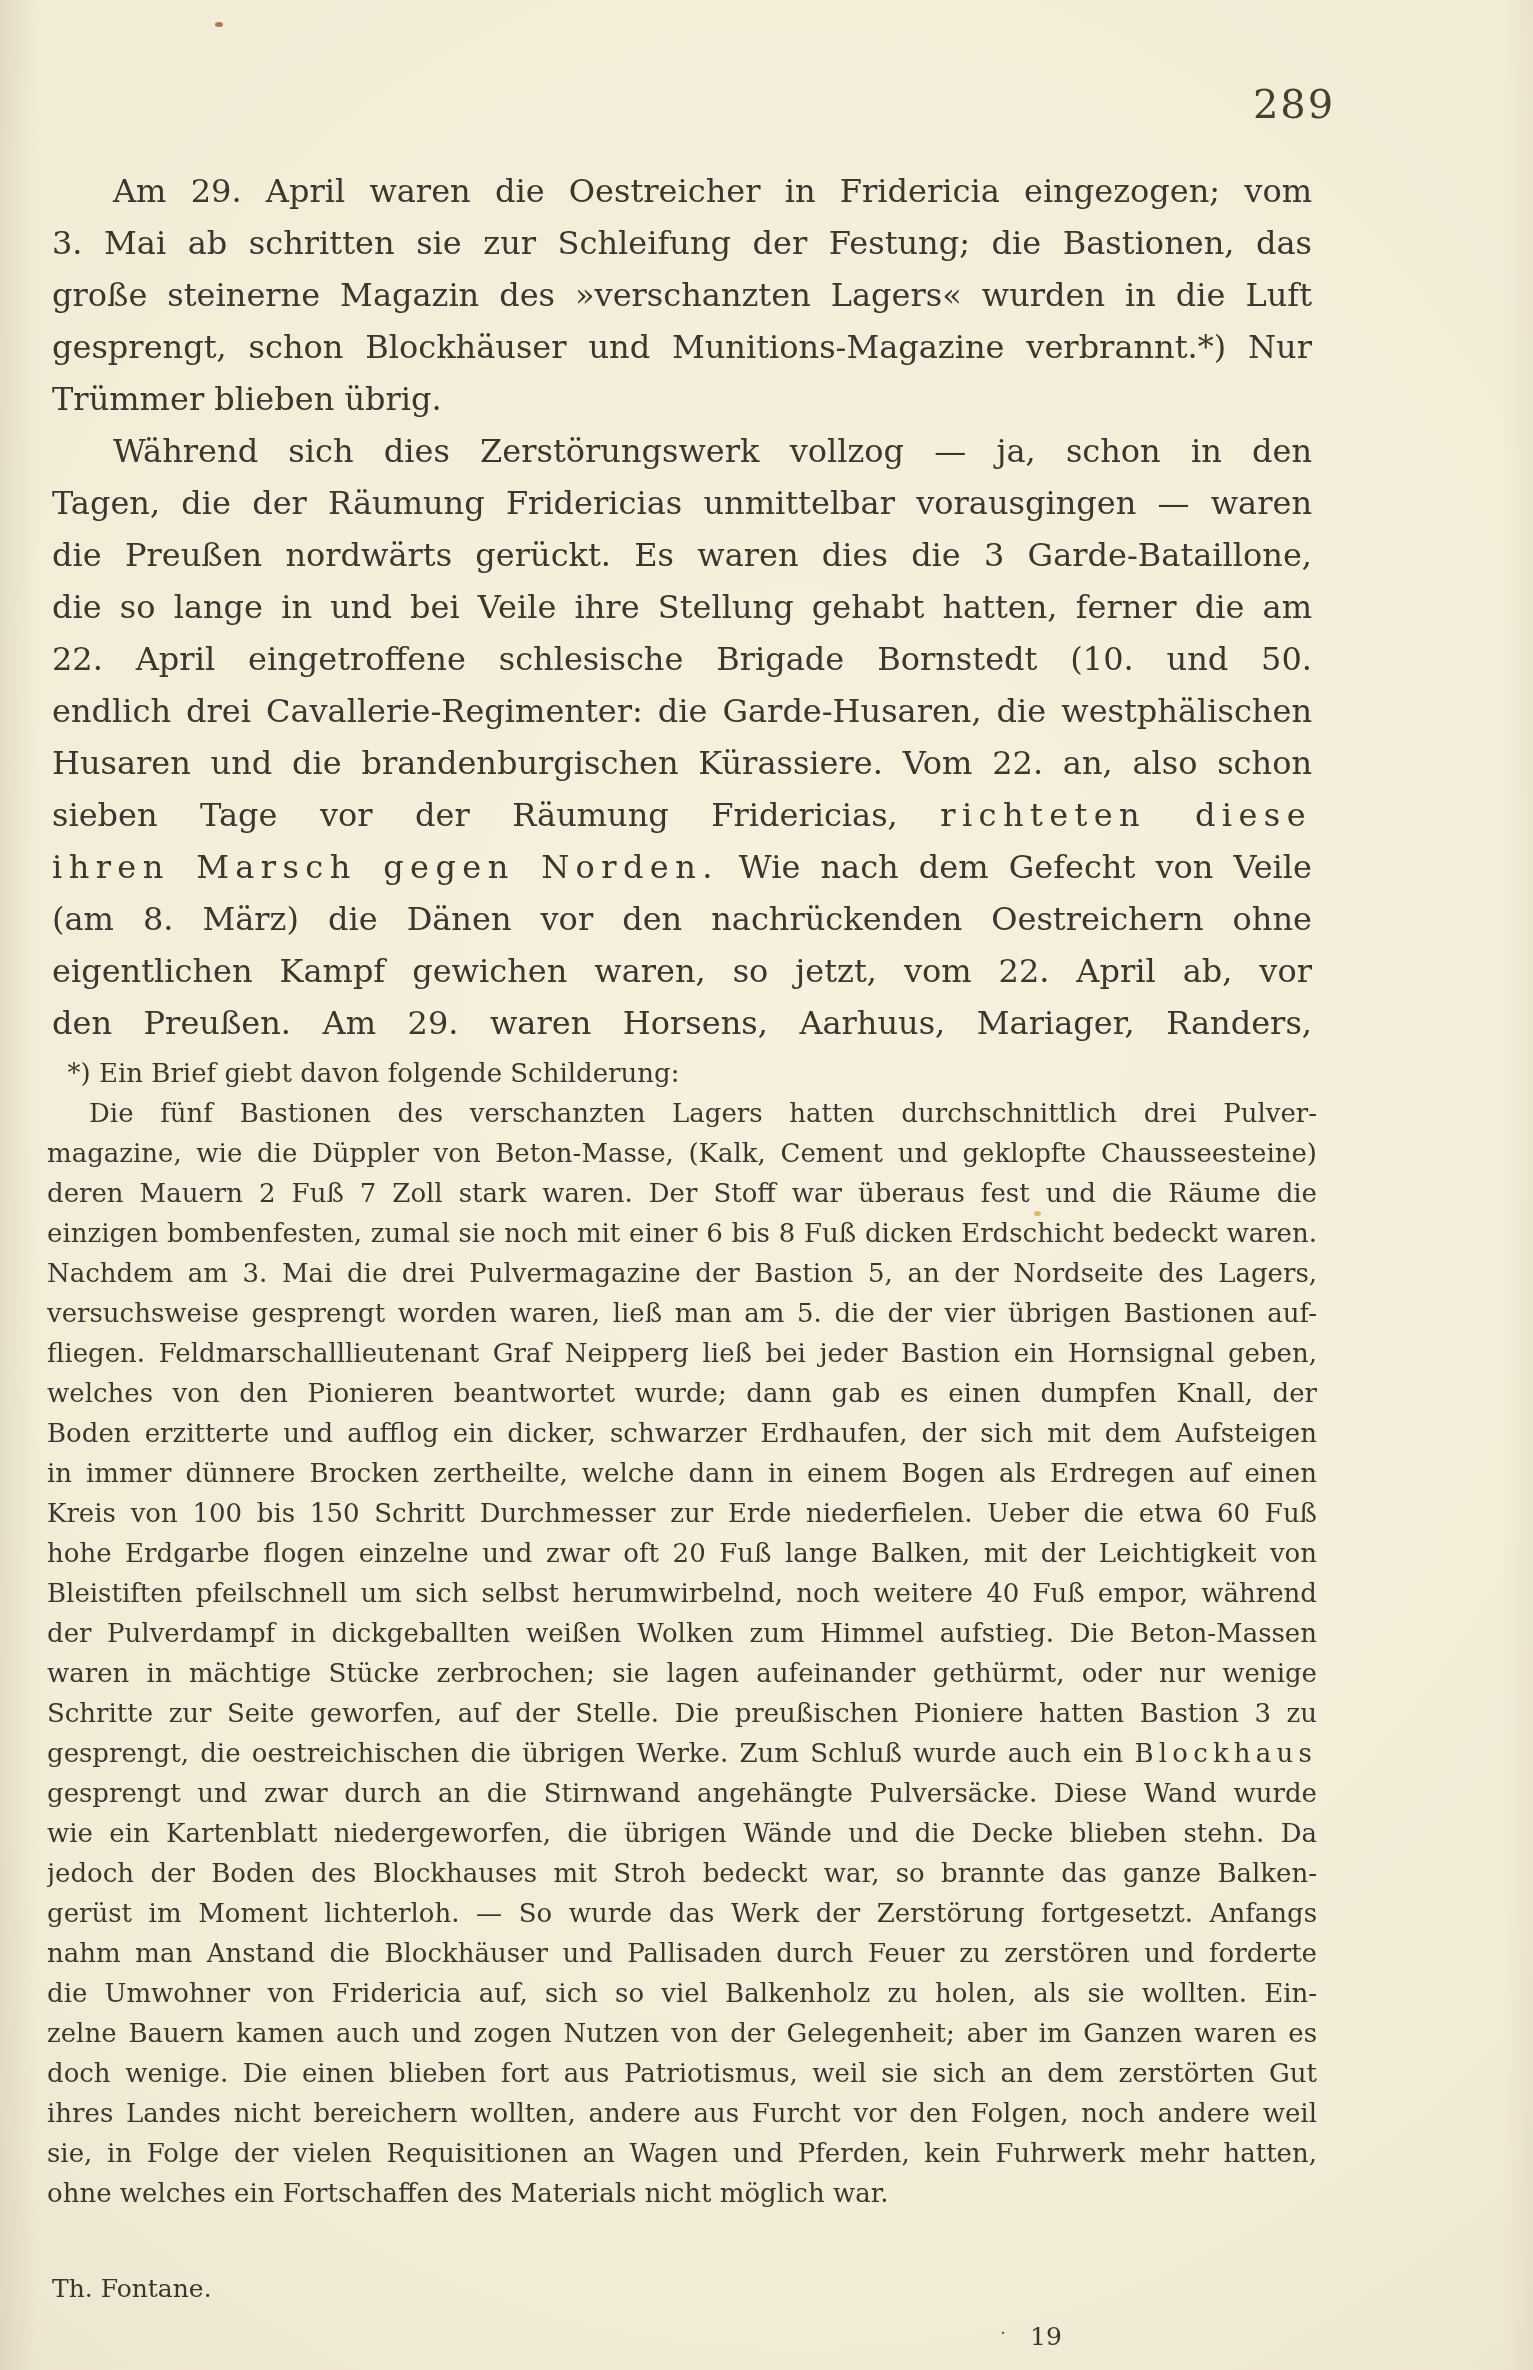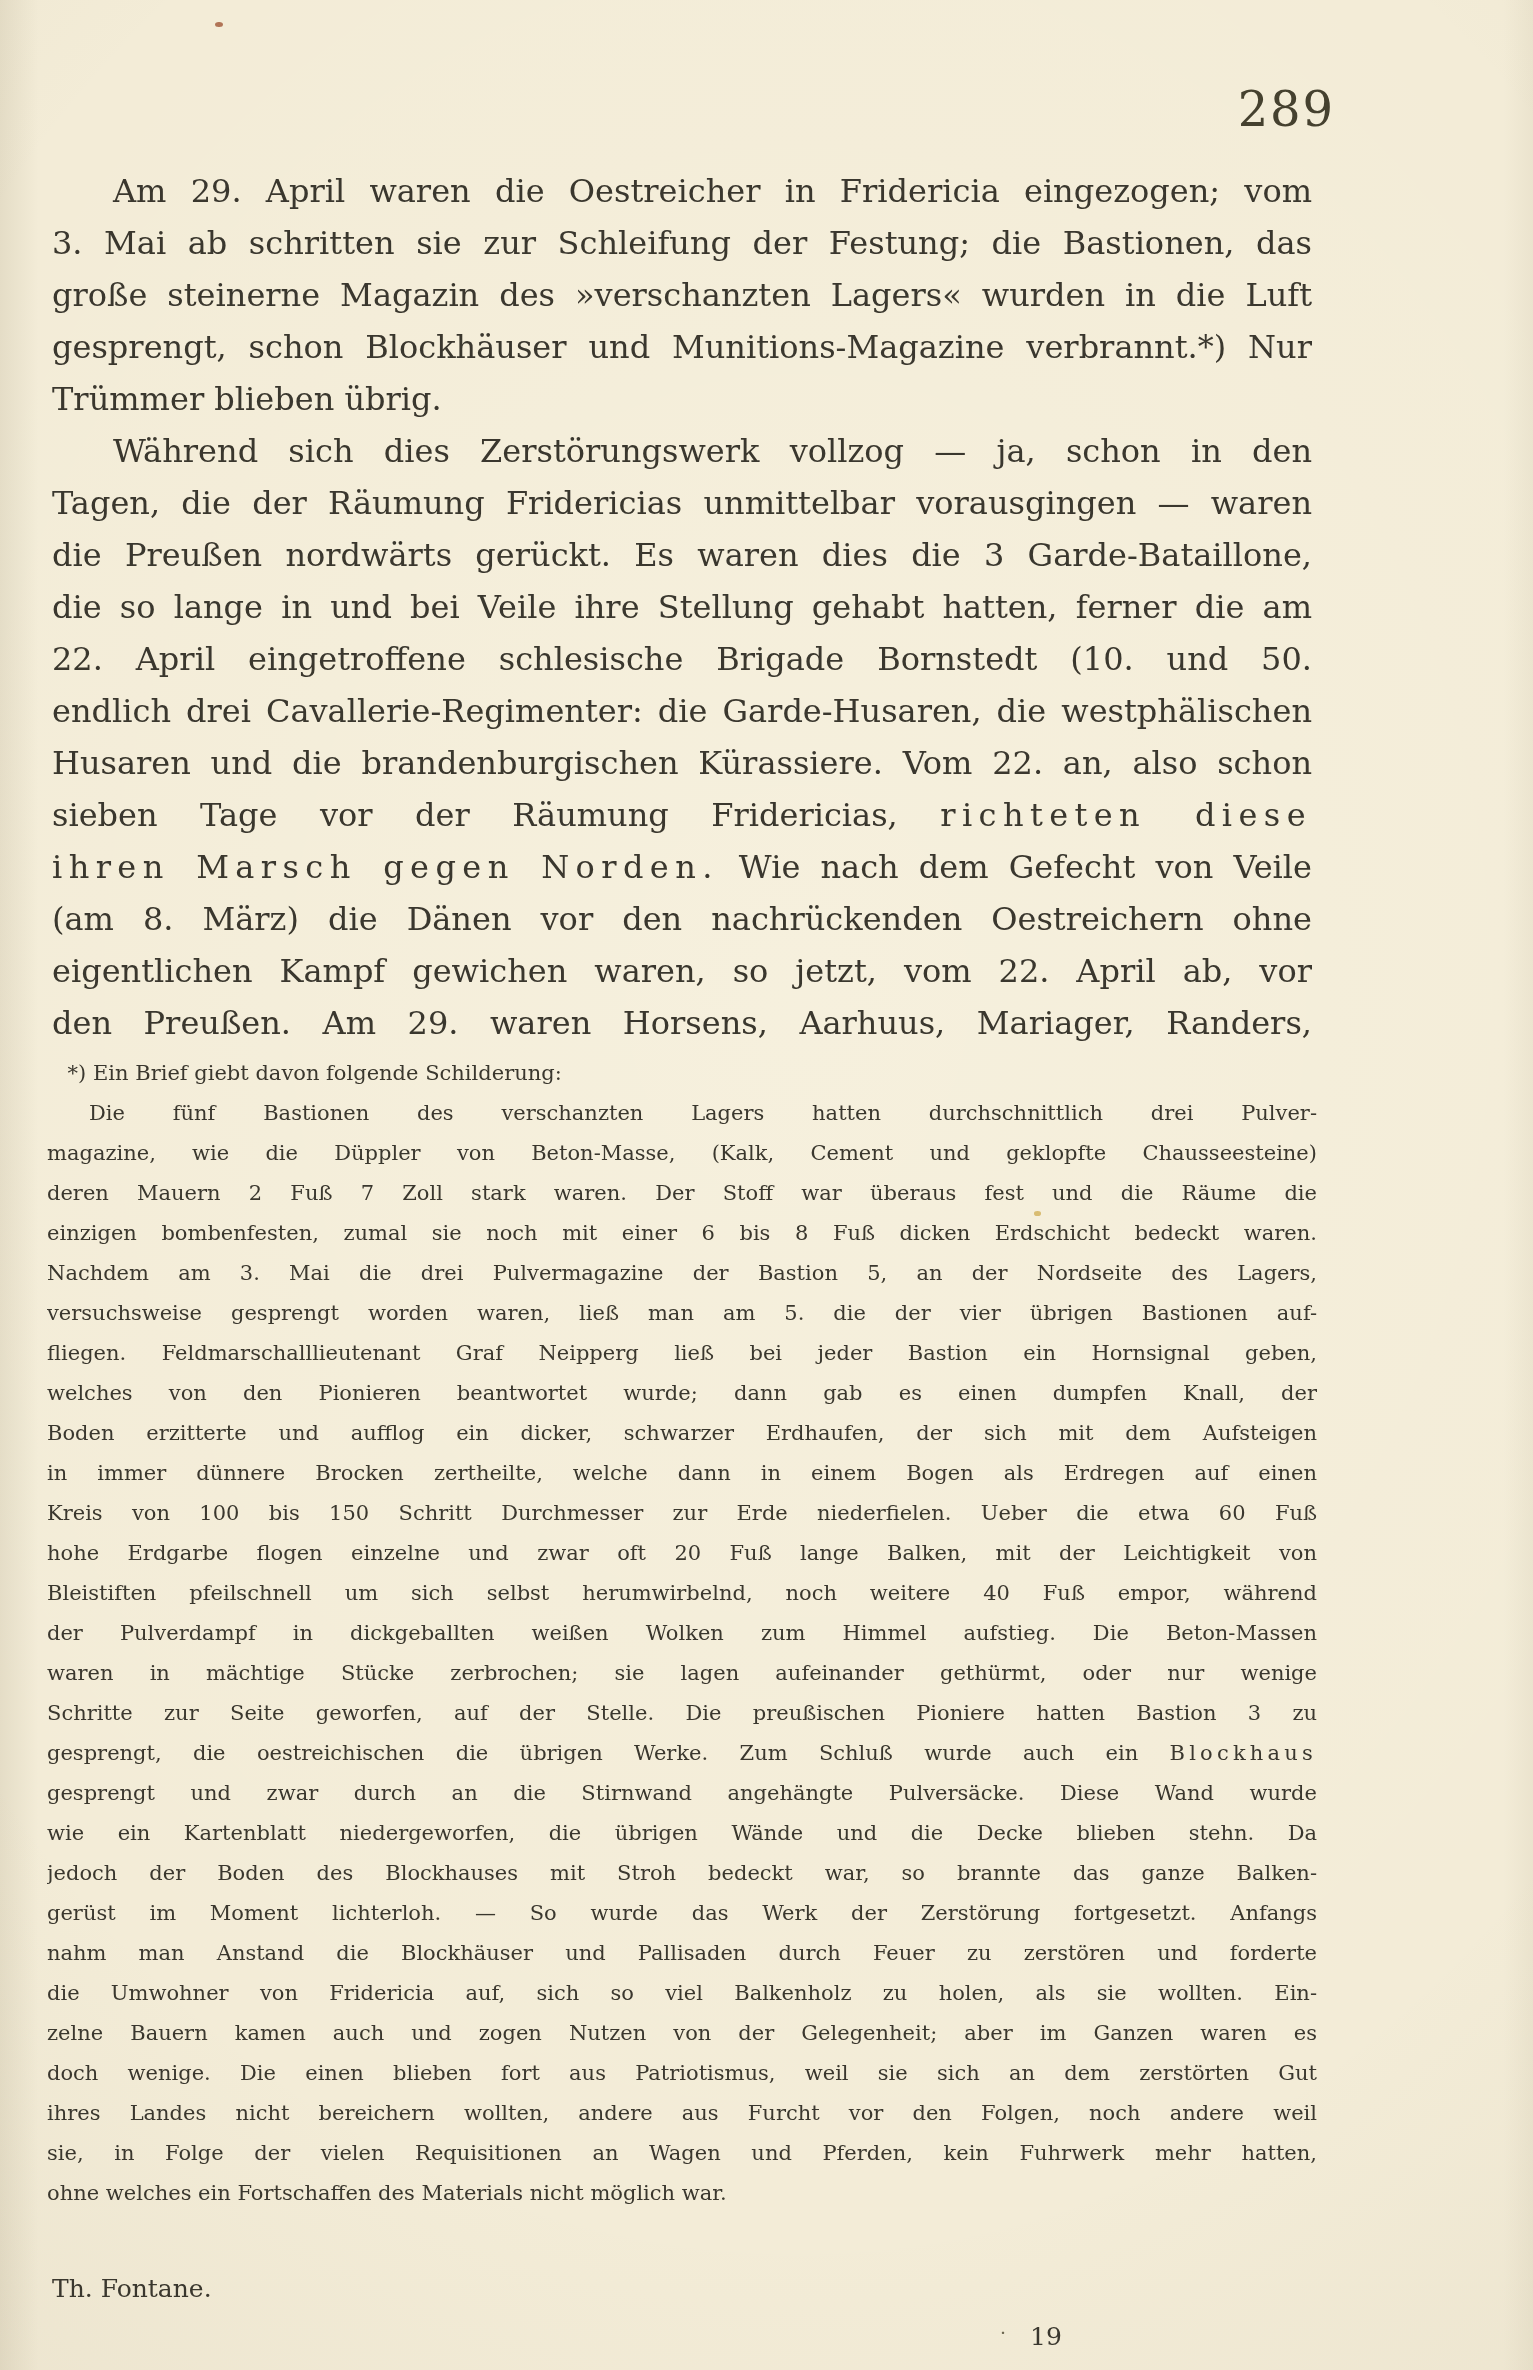--- a/index.html
+++ b/index.html
@@ -17,35 +17,35 @@
   }
   .texture{
     position:absolute;inset:0;pointer-events:none;
     background:
       linear-gradient(90deg, rgba(100,85,50,0.10) 0%, rgba(100,85,50,0) 2.5%),
       linear-gradient(270deg, rgba(100,85,50,0.06) 0%, rgba(100,85,50,0) 2%),
       radial-gradient(120% 95% at 52% 42%, rgba(255,252,240,0.25) 0%, rgba(255,252,240,0) 55%, rgba(110,92,55,0.10) 100%);
   }
   .folio{
     position:absolute;top:81px;right:199px;
-    font-size:48px;letter-spacing:1.9px;color:#45412f;
+    font-size:40px;letter-spacing:1.9px;color:#45412f;
   }
   .main-text{
     position:absolute;top:165px;left:52px;width:1260px;
   }
   .main-text .line{
     height:52px;line-height:52px;font-size:32px;
     overflow:hidden;white-space:nowrap;
     text-align:left;
   }
   .footnote{
     position:absolute;top:1053px;left:47px;width:1270px;
   }
   .footnote .line{
-    height:40px;line-height:40px;font-size:21px;
+    height:40px;line-height:40px;font-size:26px;
     overflow:hidden;white-space:nowrap;
     text-align:left;
   }
   .line.j{
     white-space:normal;
     text-align:justify;
     text-align-last:justify;
   }
   .sp{letter-spacing:0.2em;}
   .footer{

